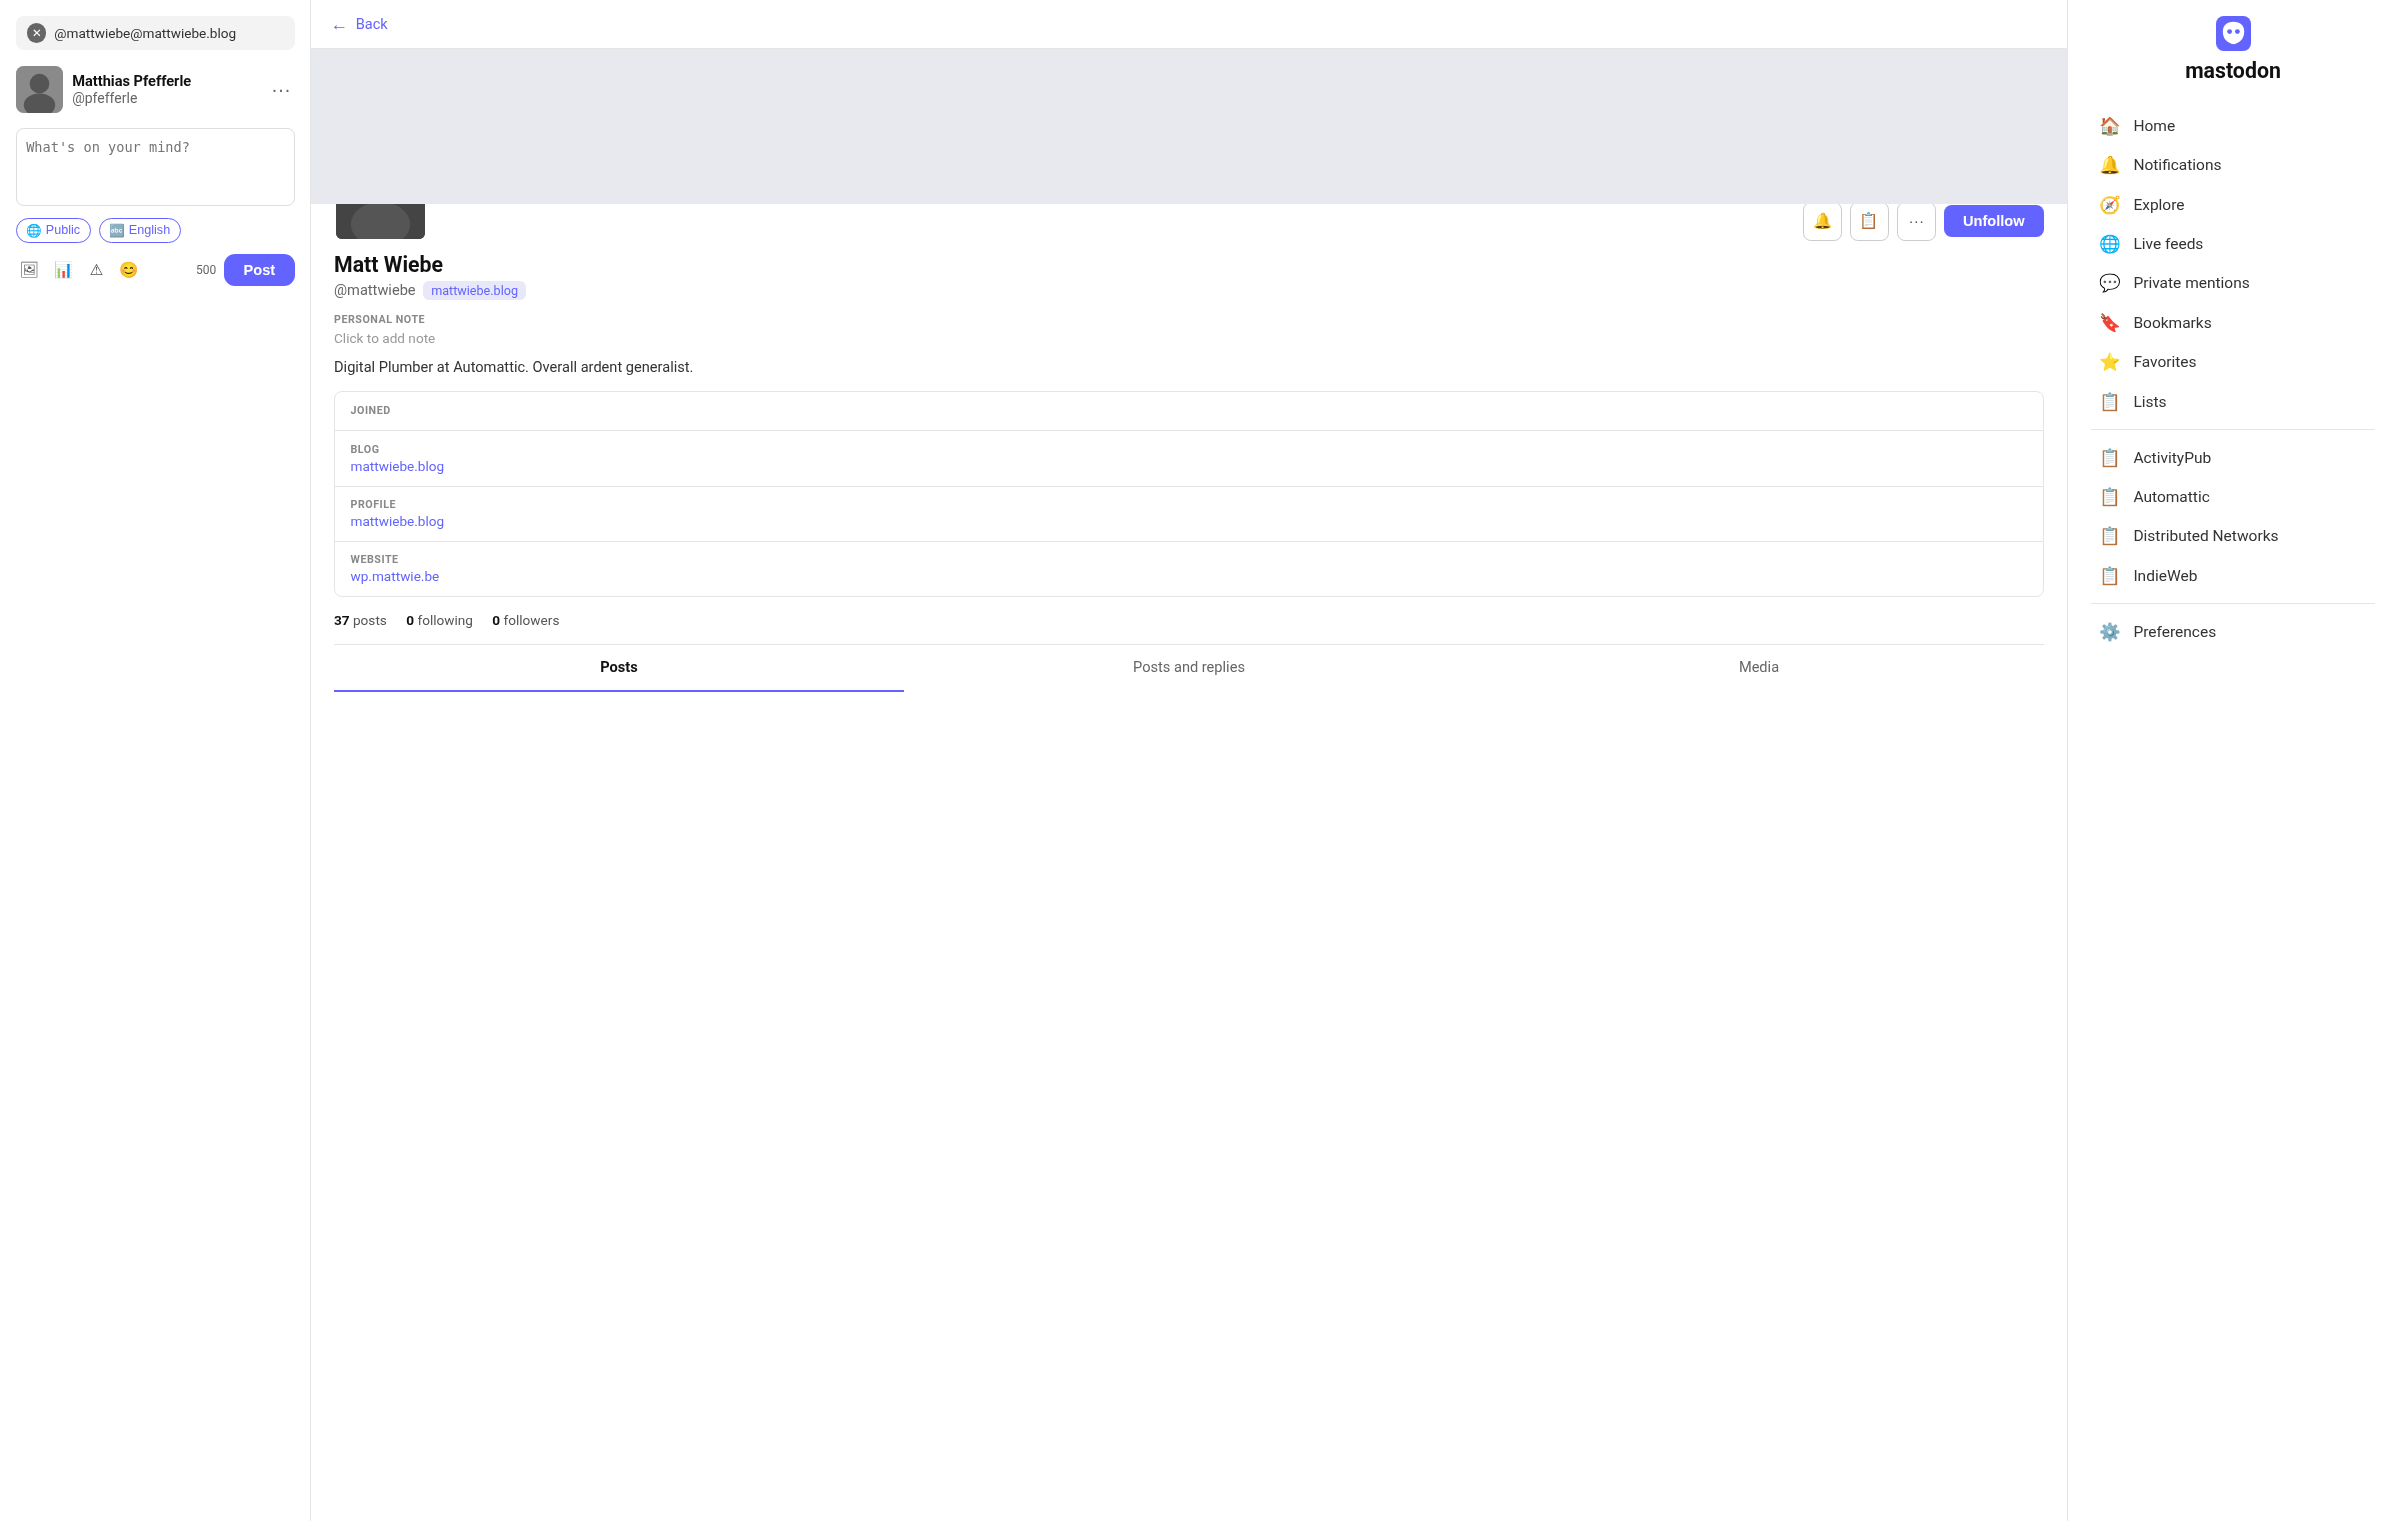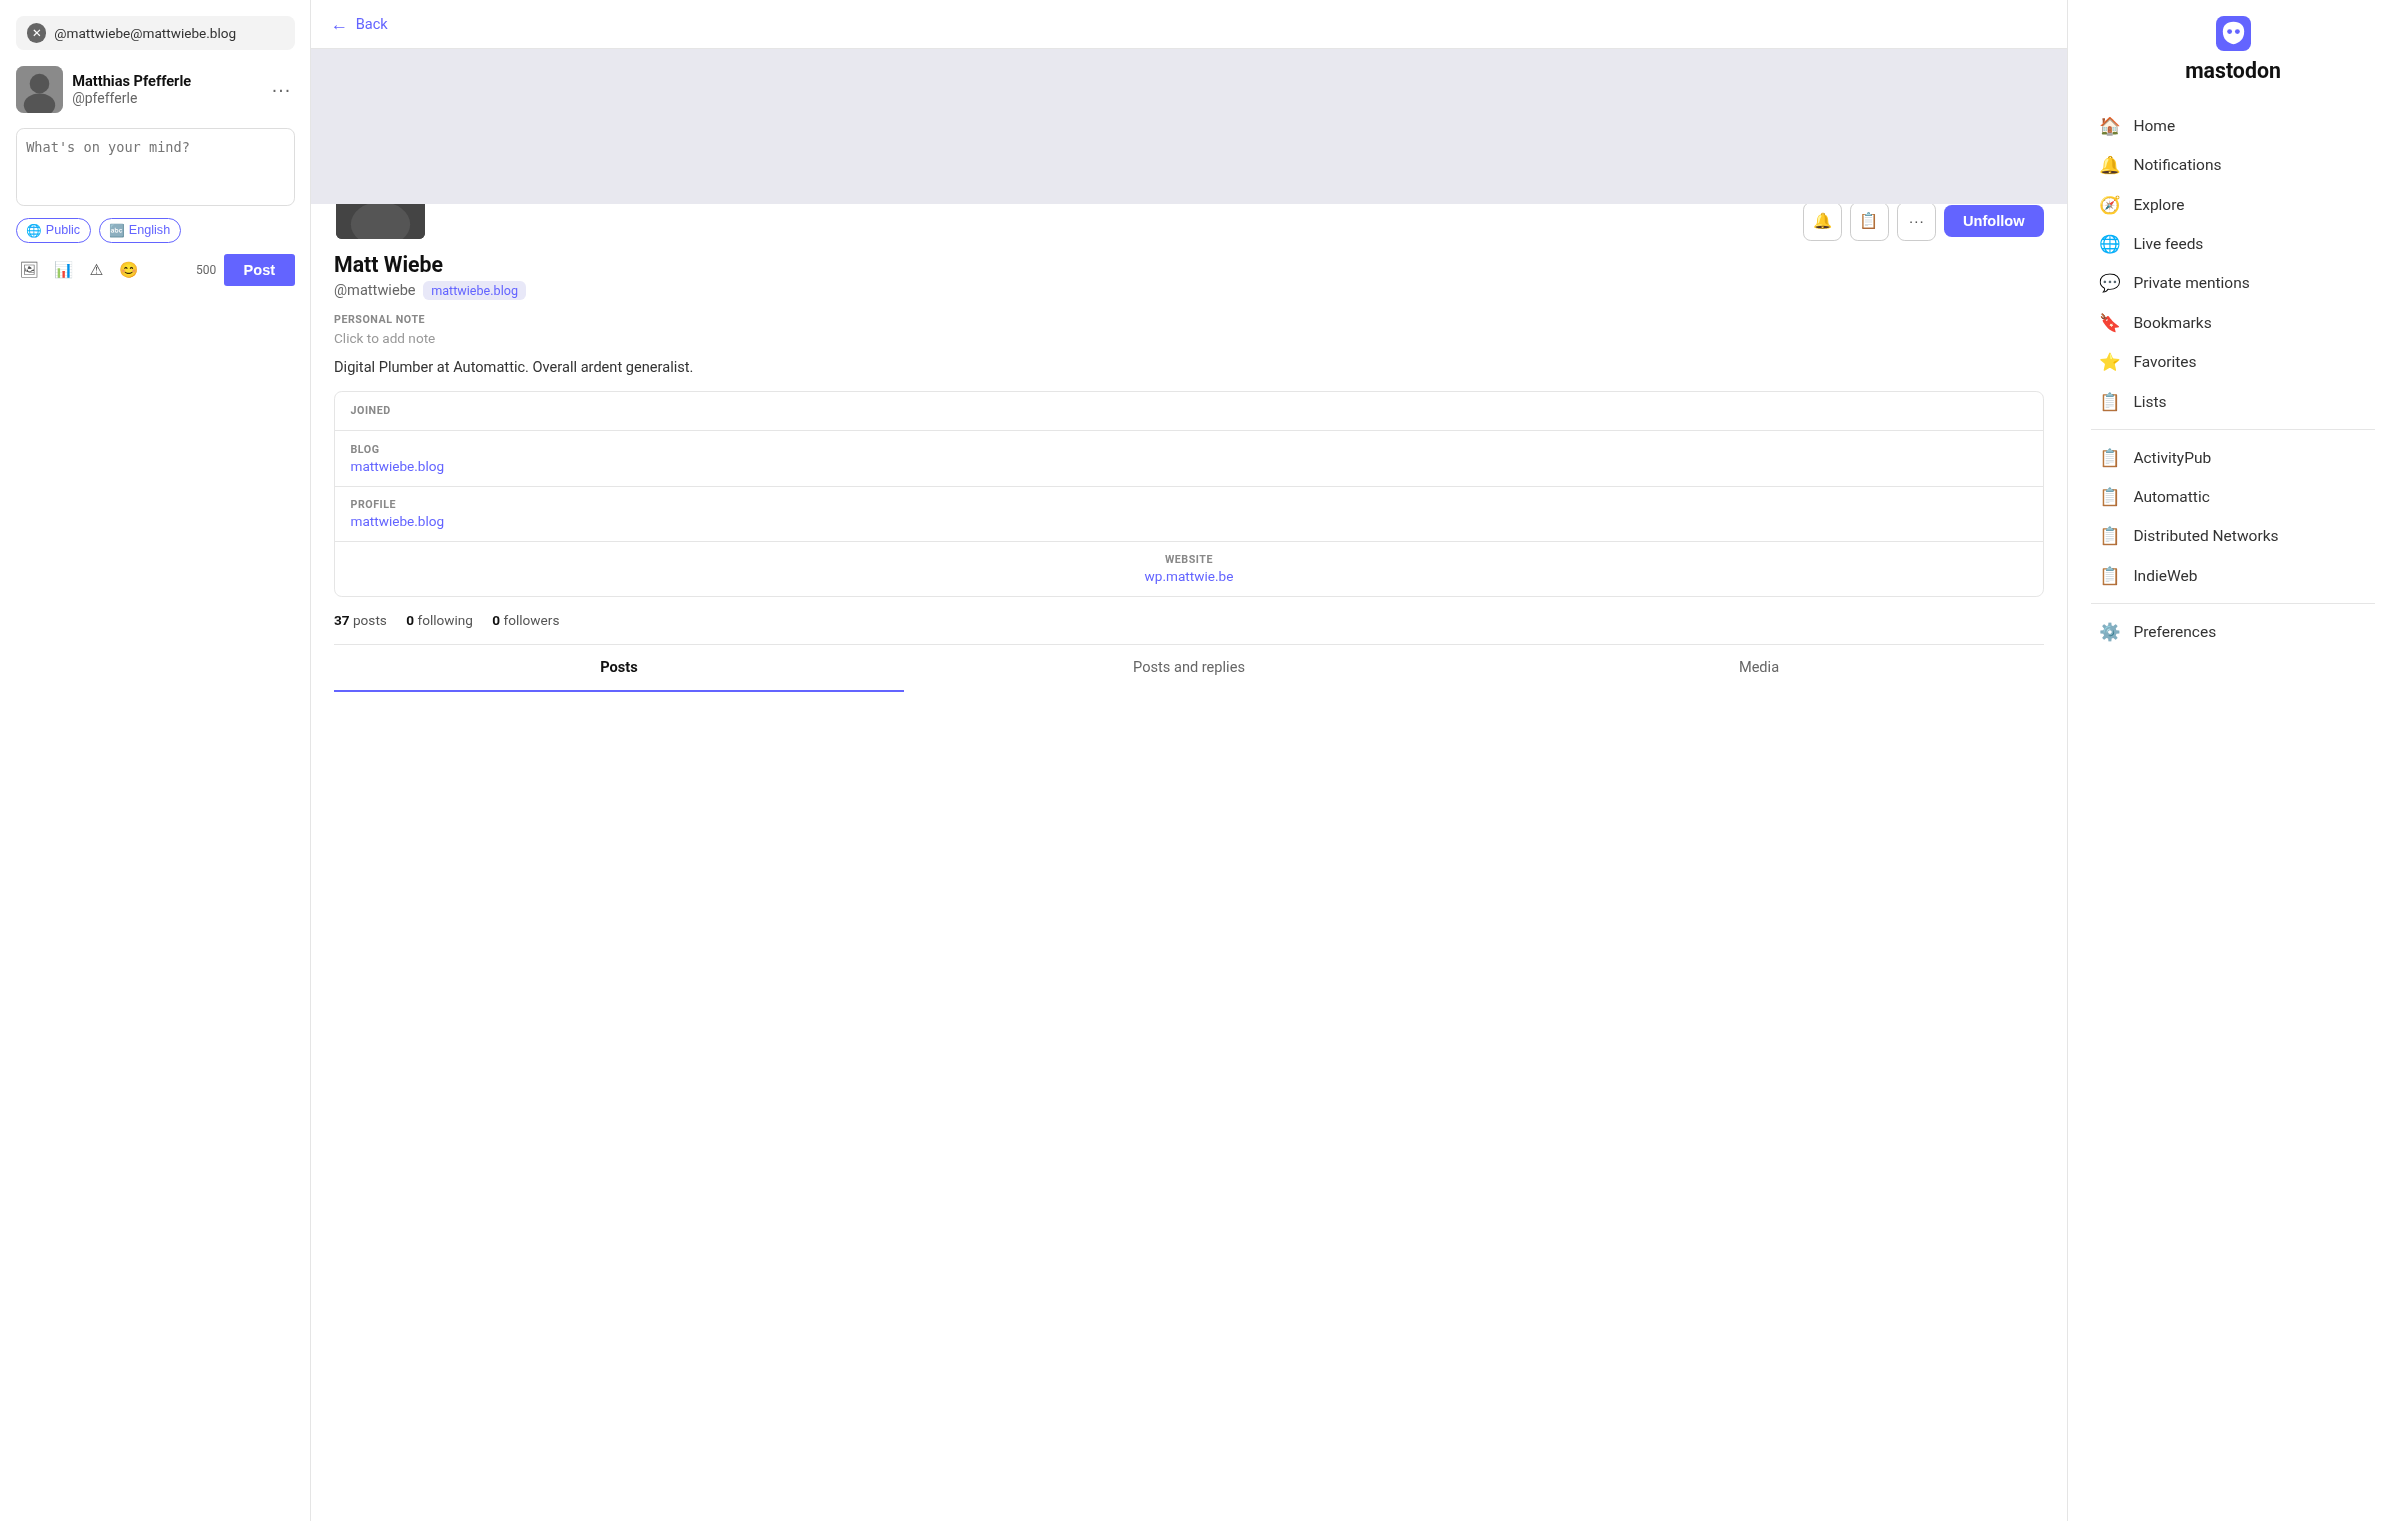--- a/index.html
+++ b/index.html
@@ -121,21 +121,21 @@
     }
     .char-count {
       margin-left: auto;
       font-size: 12px;
       color: #666;
     }
     .post-btn {
       background: #6364ff;
       color: white;
       border: none;
-      border-radius: 3px;
+      border-radius: 11px;
       padding: 7.8px 19.4px;
       font-size: 14.6px;
       font-weight: 600;
       cursor: pointer;
     }
 
     
     .main-content {
       flex: 1;
       overflow-y: auto;
@@ -255,21 +255,21 @@
     .profile-info-table {
       border: 1px solid #e5e5e5;
       border-radius: 7.8px;
       overflow: hidden;
       margin-bottom: 15.5px;
     }
     .info-row {
       padding: 11.6px 15.5px;
       border-bottom: 1px solid #e5e5e5;
     }
-    .info-row:last-child { border-bottom: none; text-align: center; }
+    .info-row:last-child { border-bottom: none; }
     .info-label {
       font-size: 10.7px;
       font-weight: 700;
       color: #888;
       letter-spacing: 0.05em;
       text-transform: uppercase;
       margin-bottom: 1.9px;
     }
     .info-value { font-size: 13.6px; color: #333; }
     .info-value a { color: #6364ff; text-decoration: none; }

